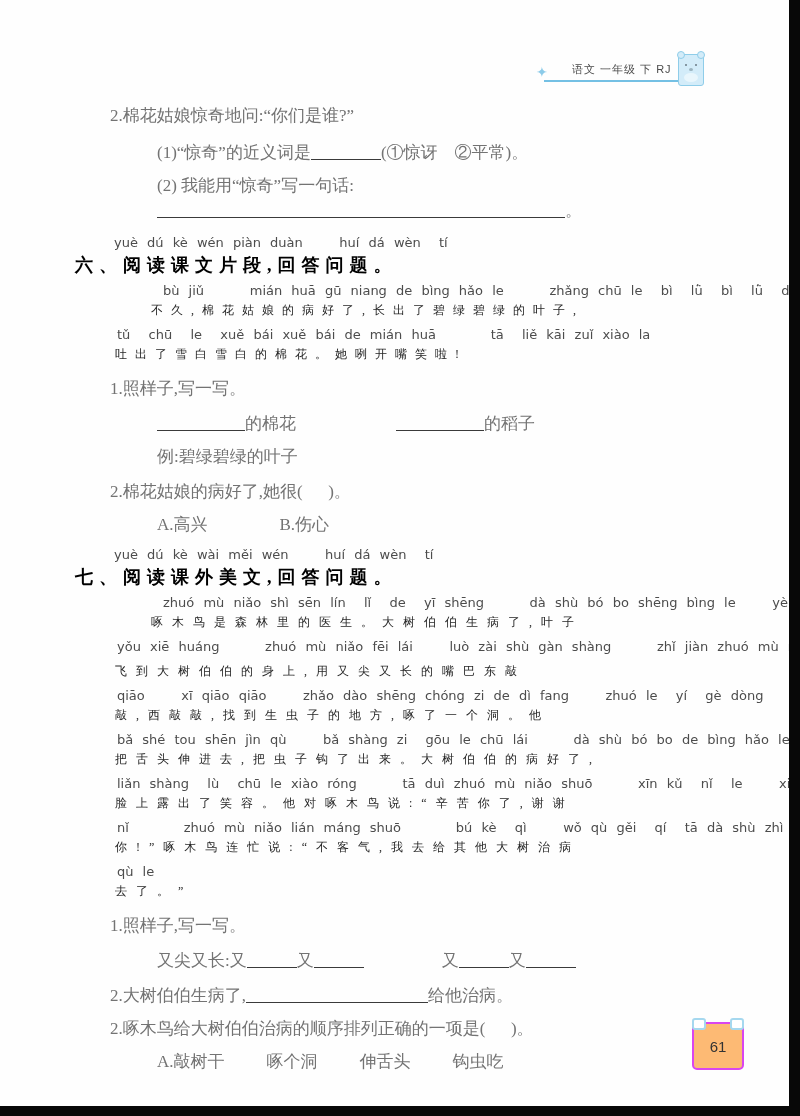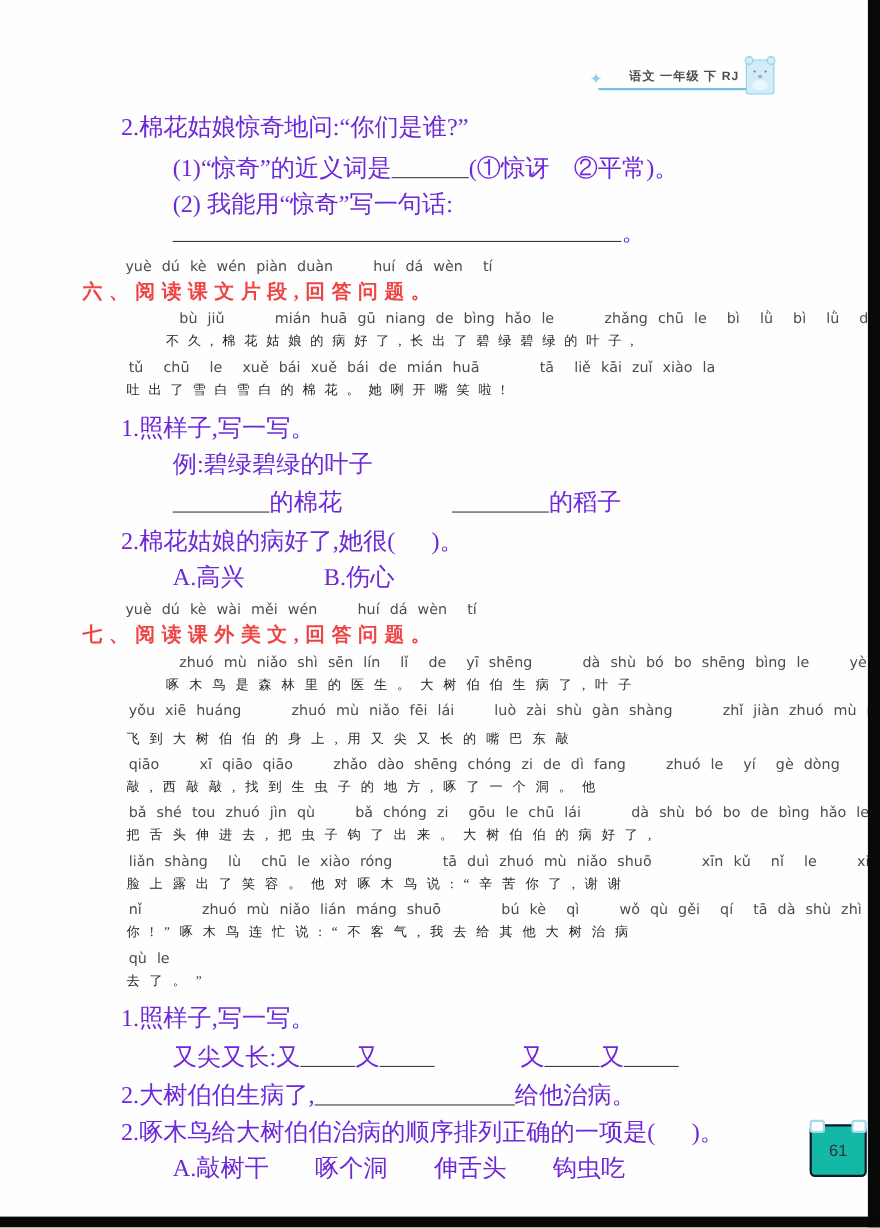--- a/index.html
+++ b/index.html
@@ -15,61 +15,61 @@
   .edge-right  { position: absolute; top: 0; right: 0; width: 11px; height: 1116px; background: #080808; }
   .edge-bottom { position: absolute; bottom: 0; left: 0; width: 800px; height: 10px; background: #080808; }
 
   
   .hdr { position: absolute; top: 58px; left: 530px; width: 180px; height: 40px; }
   .hdr-line { position: absolute; top: 22px; left: 14px; width: 158px; height: 2px; background: #74c0e4; }
   .hdr-star { position: absolute; top: 6px; left: 6px; font-size: 14px; color: #8ccbe9; font-family: "DejaVu Sans", sans-serif; }
   .hdr-title {
     position: absolute; top: 4px; left: 42px; white-space: nowrap;
     font-family: "Liberation Sans", "DejaVu Sans", sans-serif;
-    font-size: 11px; font-weight: bold; color: #4a4a4a; letter-spacing: 1px;
+    font-size: 11px; font-weight: normal; color: #4a4a4a; letter-spacing: 1px;
   }
   .bear { position: absolute; top: -4px; left: 148px; width: 26px; height: 32px;
     background: #d3ecf9; border: 1px solid #8fcde9; border-radius: 3px; }
   .bear .ear { position: absolute; top: -4px; width: 8px; height: 8px; background: #d3ecf9;
     border: 1px solid #8fcde9; border-radius: 50%; }
   .bear .ear.l { left: -2px; } .bear .ear.r { right: -2px; }
   .bear .eye { position: absolute; top: 9px; width: 2px; height: 2px; background: #6b7b85; border-radius: 50%; }
   .bear .eye.l { left: 6px; } .bear .eye.r { right: 6px; }
   .bear .nose { position: absolute; top: 13px; left: 10px; width: 4px; height: 3px; background: #9bb3bf; border-radius: 50%; }
   .bear .muzzle { position: absolute; bottom: 3px; left: 5px; width: 14px; height: 9px; background: #e9f6fc; border-radius: 50%; }
 
   
   .pagenum {
     position: absolute; top: 1022px; left: 692px; width: 52px; height: 48px;
-    border: 2px solid #0f172a; border-radius: 5px; background: #14b8a6;
+    border: 2px solid #d946ef; border-radius: 5px; background: #fdba74;
     display: flex; align-items: center; justify-content: center;
     font-family: "Liberation Sans", "DejaVu Sans", sans-serif;
-    font-size: 15px; color: #333; margin-left: 44px;
+    font-size: 15px; color: #333;
   }
   .pagenum::before, .pagenum::after {
     content: ""; position: absolute; top: -6px; width: 10px; height: 8px;
     background: #fff; border: 2px solid #a5d8ef; border-radius: 3px;
   }
   .pagenum::before { left: -2px; } .pagenum::after { right: -2px; }
 
   
   .page { position: absolute; top: 103px; left: 75px; width: 675px; }
 
-  .t { font-size: 22px; line-height: 25px; color: #6d28d9; }
+  .t { font-size: 17px; line-height: 25px; color: #737373; }
   .indent1 { margin-left: 35px; }   
   .indent2 { margin-left: 82px; }   
   .indent3 { margin-left: 39px; }   
 
   .py {
     font-family: "DejaVu Sans", sans-serif;
     font-size: 13px; color: #4c4c4c; white-space: pre;
     line-height: 16px; word-spacing: 5px;
   }
   .sec-title {
-    font-size: 18px; font-weight: bold; color: #ef4444;
+    font-size: 18px; font-weight: bold; color: #000000;
     letter-spacing: 6px; line-height: 24px; margin-top: 2px;
   }
   .pair { margin-left: 40px; margin-top: 5px; }
   .pair .zh { font-size: 12px; line-height: 23px; letter-spacing: 9px; white-space: nowrap; }
   .pair.first .py { padding-left: 48px; }
   .pair.first .zh { padding-left: 36px; }
   .pair .py { padding-left: 2px; }
   .s6 .zh { letter-spacing: 8px; }
 
   .blank { display: inline-block; border-bottom: 1px solid #3a3a3a; height: 17px; vertical-align: -2px; }
@@ -123,24 +123,24 @@
   <div class="pair s6 first mt6">
     <div class="py">bù jiǔ     mián huā gū niang de bìng hǎo le     zhǎng chū le  bì  lǜ  bì  lǜ  de yè  zi</div>
     <div class="zh">不久,棉花姑娘的病好了,长出了碧绿碧绿的叶子,</div>
   </div>
   <div class="pair s6">
     <div class="py">tǔ  chū  le  xuě bái xuě bái de mián huā      tā  liě kāi zuǐ xiào la</div>
     <div class="zh">吐出了雪白雪白的棉花。她咧开嘴笑啦!</div>
   </div>
 
   <div class="t indent1 mt10">1.照样子,写一写。</div>
-  <div class="t indent2 mt8">例:碧绿碧绿的叶子</div>
   <div class="t indent2 mt10">
     <span class="blank b85"></span><span>的棉花</span><span class="gap100"></span><span class="blank b85"></span><span>的稻子</span>
   </div>
+  <div class="t indent2 mt8">例:碧绿碧绿的叶子</div>
 
   <div class="t indent1 mt10 presp">2.棉花姑娘的病好了,她很(      )。</div>
   <div class="t indent2 row opts">
     <span class="o1">A.高兴</span>
     <span class="o2">B.伤心</span>
   </div>
 
   <div class="py indent3 mt10">yuè dú kè wài měi wén    huí dá wèn  tí</div>
   <div class="sec-title">七、阅读课外美文,回答问题。</div>
 
@@ -152,21 +152,21 @@
     <div class="py">yǒu xiē huáng     zhuó mù niǎo fēi lái    luò zài shù gàn shàng     zhǐ jiàn zhuó mù niǎo</div>
   </div>
   <div class="pair">
     <div class="zh">飞到大树伯伯的身上,用又尖又长的嘴巴东敲</div>
   </div>
   <div class="pair">
     <div class="py">qiāo    xī qiāo qiāo    zhǎo dào shēng chóng zi de dì fang    zhuó le  yí  gè dòng     tā</div>
     <div class="zh">敲,西敲敲,找到生虫子的地方,啄了一个洞。他</div>
   </div>
   <div class="pair">
-    <div class="py">bǎ shé tou zhuó jìn qù    bǎ chóng zi  gōu le chū lái     dà shù bó bo de bìng hǎo le</div>
+    <div class="py">bǎ shé tou shēn jìn qù    bǎ shàng zi  gōu le chū lái     dà shù bó bo de bìng hǎo le</div>
     <div class="zh">把舌头伸进去,把虫子钩了出来。大树伯伯的病好了,</div>
   </div>
   <div class="pair">
     <div class="py">liǎn shàng  lù  chū le xiào róng     tā duì zhuó mù niǎo shuō     xīn kǔ  nǐ  le    xiè xie</div>
     <div class="zh">脸上露出了笑容。他对啄木鸟说:“辛苦你了,谢谢</div>
   </div>
   <div class="pair">
     <div class="py">nǐ      zhuó mù niǎo lián máng shuō      bú kè  qì    wǒ qù gěi  qí  tā dà shù zhì bìng</div>
     <div class="zh">你!”啄木鸟连忙说:“不客气,我去给其他大树治病</div>
   </div>

